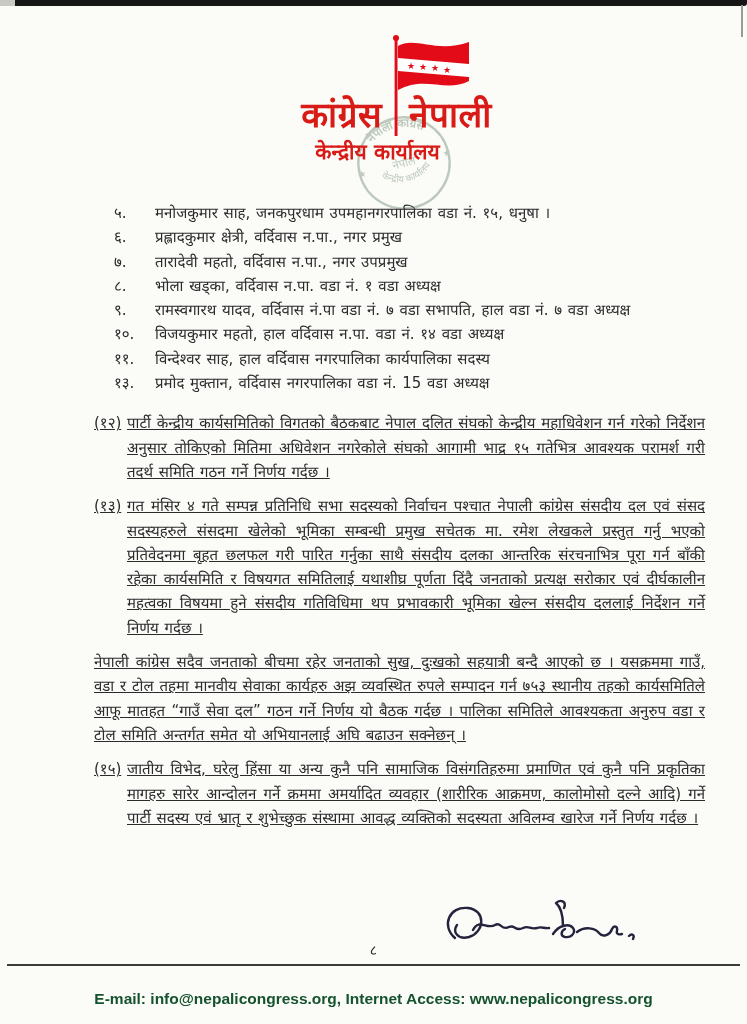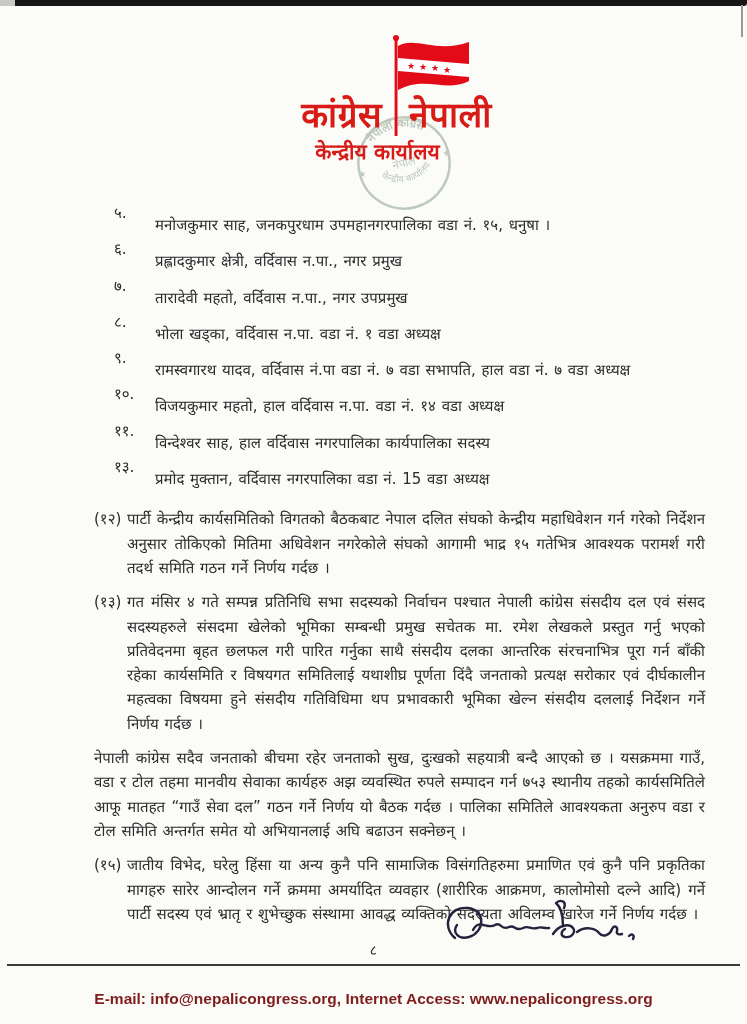--- a/index.html
+++ b/index.html
@@ -25,35 +25,35 @@
   .office{position:absolute;top:137px;left:0;width:100%;text-align:center;z-index:3;
     font-size:21px;font-weight:bold;color:#d81b16;transform:translateX(4px);}
   .address{position:absolute;top:164px;left:0;width:100%;text-align:center;z-index:3;
     font-size:18.5px;font-weight:bold;color:#d81b16;}
 
   
   .content{position:absolute;top:201px;left:0;width:747px;font-size:15px;line-height:24.3px;z-index:2;}
   .list{margin-left:114px;width:593px;}
   .li{display:flex;}
   .li .num{width:41px;flex-shrink:0;}
-  .li .txt{flex:1;text-align:justify;text-align-last:left;word-spacing:1px;margin-top:12px;}
-  .paras{margin-top:2px;}
+  .li .txt{flex:1;text-align:justify;text-align-last:left;word-spacing:1px;}
+  .paras{margin-top:2px;text-decoration:underline;}
   .para{display:flex;margin:16px 42px 0 94px;}
   .para + .para{margin-top:10px;}
   .para .pnum{width:33px;flex-shrink:0;}
   .para .ptxt{flex:1;text-align:justify;text-align-last:left;word-spacing:1px;}
 
   
   .signature{position:absolute;left:441px;top:894px;width:208px;height:66px;z-index:4;}
   .pageno{position:absolute;top:940px;left:0;width:100%;text-align:center;font-size:14px;z-index:3;}
   .footer-rule{position:absolute;top:964px;left:7px;right:7px;border-top:2.6px solid #3a3a3a;z-index:3;}
   .footer-phone{position:absolute;top:971px;left:0;width:100%;text-align:center;z-index:3;
     color:#c5202c;font-weight:bold;font-size:14px;}
   .footer-email{position:absolute;top:990px;left:0;width:100%;text-align:center;z-index:3;
-    color:#7f1d1d;font-weight:bold;font-size:15.5px;font-family:"Liberation Sans","DejaVu Sans",sans-serif;}
+    color:#14532d;font-weight:bold;font-size:15.5px;font-family:"Liberation Sans","DejaVu Sans",sans-serif;}
 </style>
 </head>
 <body>
 
 <div class="page">
 
   <div class="scan-top"></div>
   <div class="scan-top-sliver"></div>
   <div class="scan-right"></div>
 

